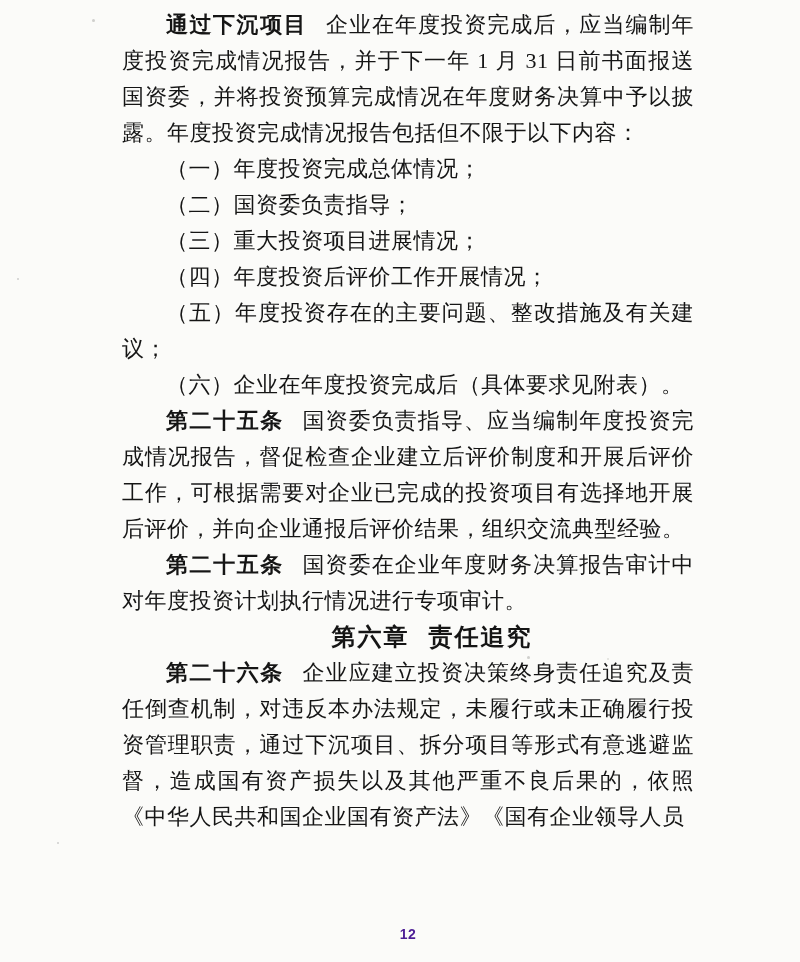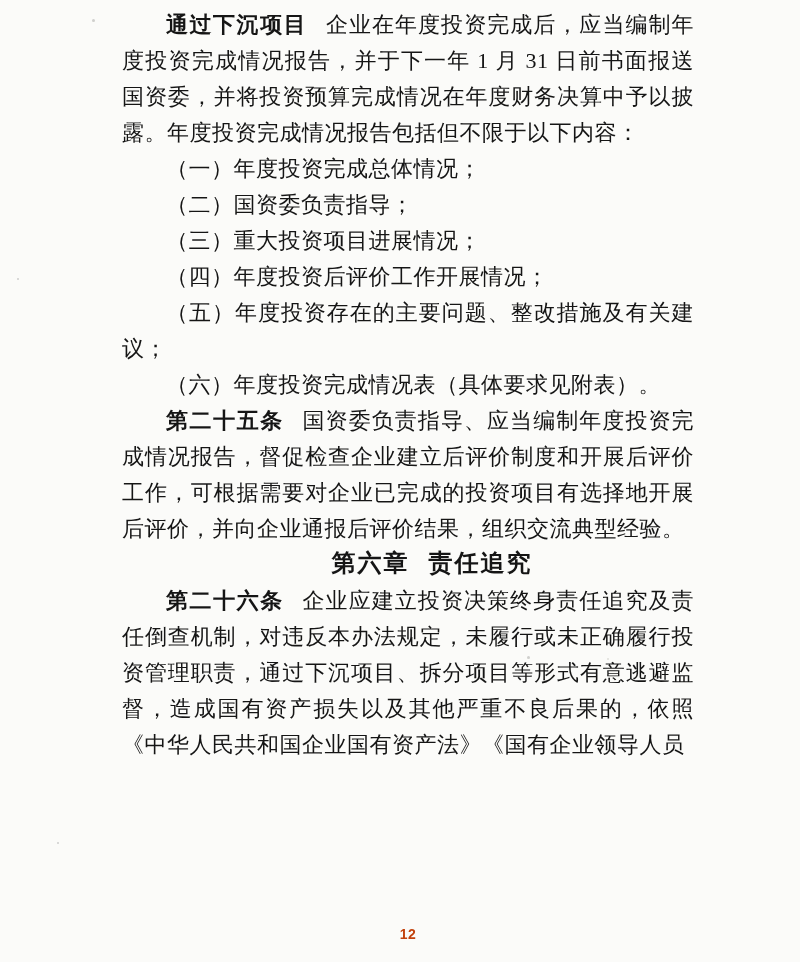--- a/index.html
+++ b/index.html
@@ -30,36 +30,36 @@
     font-weight: 700;
     font-family: "Liberation Sans", "DejaVu Sans", sans-serif;
     letter-spacing: 1px;
     margin-right: 0.85em;
   }
   .chapter-heading {
     margin: 37px 0;
     text-align: center;
     text-indent: 0;
     font-weight: 700;
-    font-family: Liberation Mono, monospace;
+    font-family: Liberation Serif, serif;
     font-size: 24px;
     letter-spacing: 2px;
     line-height: 36px;
   }
   .chapter-heading .chapter-number { margin-right: 0.8em; }
   .page-footer {
     position: absolute;
     top: 926px;
     left: 122px;
     width: 572px;
     text-align: center;
     font-family: "Liberation Sans", "DejaVu Sans", sans-serif;
     font-size: 14px;
     font-weight: 700;
-    color: #c2410c;
+    color: #4c1d95;
     letter-spacing: 0.5px;
   }
   .speck {
     position: absolute;
     background: #9a9a96;
     border-radius: 50%;
     opacity: 0.45;
   }
   .speck.s1 { left: 92px;  top: 19px;  width: 3px; height: 3px; }
   .speck.s2 { left: 527px; top: 656px; width: 3px; height: 3px; }
@@ -76,26 +76,29 @@
 
     <p class="para">
       <span class="lead">通过下沉项目</span><span>企业在年度投资完成后，应当编制年度投资完成情况报告，并于下一年 1 月 31 日前书面报送国资委，并将投资预算完成情况在年度财务决算中予以披露。年度投资完成情况报告包括但不限于以下内容：</span>
     </p>
 
     <p class="para">（一）年度投资完成总体情况；</p>
     <p class="para">（二）国资委负责指导；</p>
     <p class="para">（三）重大投资项目进展情况；</p>
     <p class="para">（四）年度投资后评价工作开展情况；</p>
     <p class="para">（五）年度投资存在的主要问题、整改措施及有关建议；</p>
-    <p class="para">（六）年度投资完成情况表（具体要求见附表）。</p>
+    <p class="para">（六）企业在年度投资完成后（具体要求见附表）。</p>
 
     <p class="para">
       <span class="lead">第二十五条</span><span>国资委负责指导、应当编制年度投资完成情况报告，督促检查企业建立后评价制度和开展后评价工作，可根据需要对企业已完成的投资项目有选择地开展后评价，并向企业通报后评价结果，组织交流典型经验。</span>
     </p>
 
+    <p class="para">
+      <span class="lead">第二十五条</span><span>国资委在企业年度财务决算报告审计中对年度投资计划执行情况进行专项审计。</span>
+    </p>
 
     <p class="para chapter-heading">
       <span class="chapter-number">第六章</span><span>责任追究</span>
     </p>
 
     <p class="para">
       <span class="lead">第二十六条</span><span>企业应建立投资决策终身责任追究及责任倒查机制，对违反本办法规定，未履行或未正确履行投资管理职责，通过下沉项目、拆分项目等形式有意逃避监督，造成国有资产损失以及其他严重不良后果的，依照《中华人民共和国企业国有资产法》《国有企业领导人员</span>
     </p>
 
   </div>

